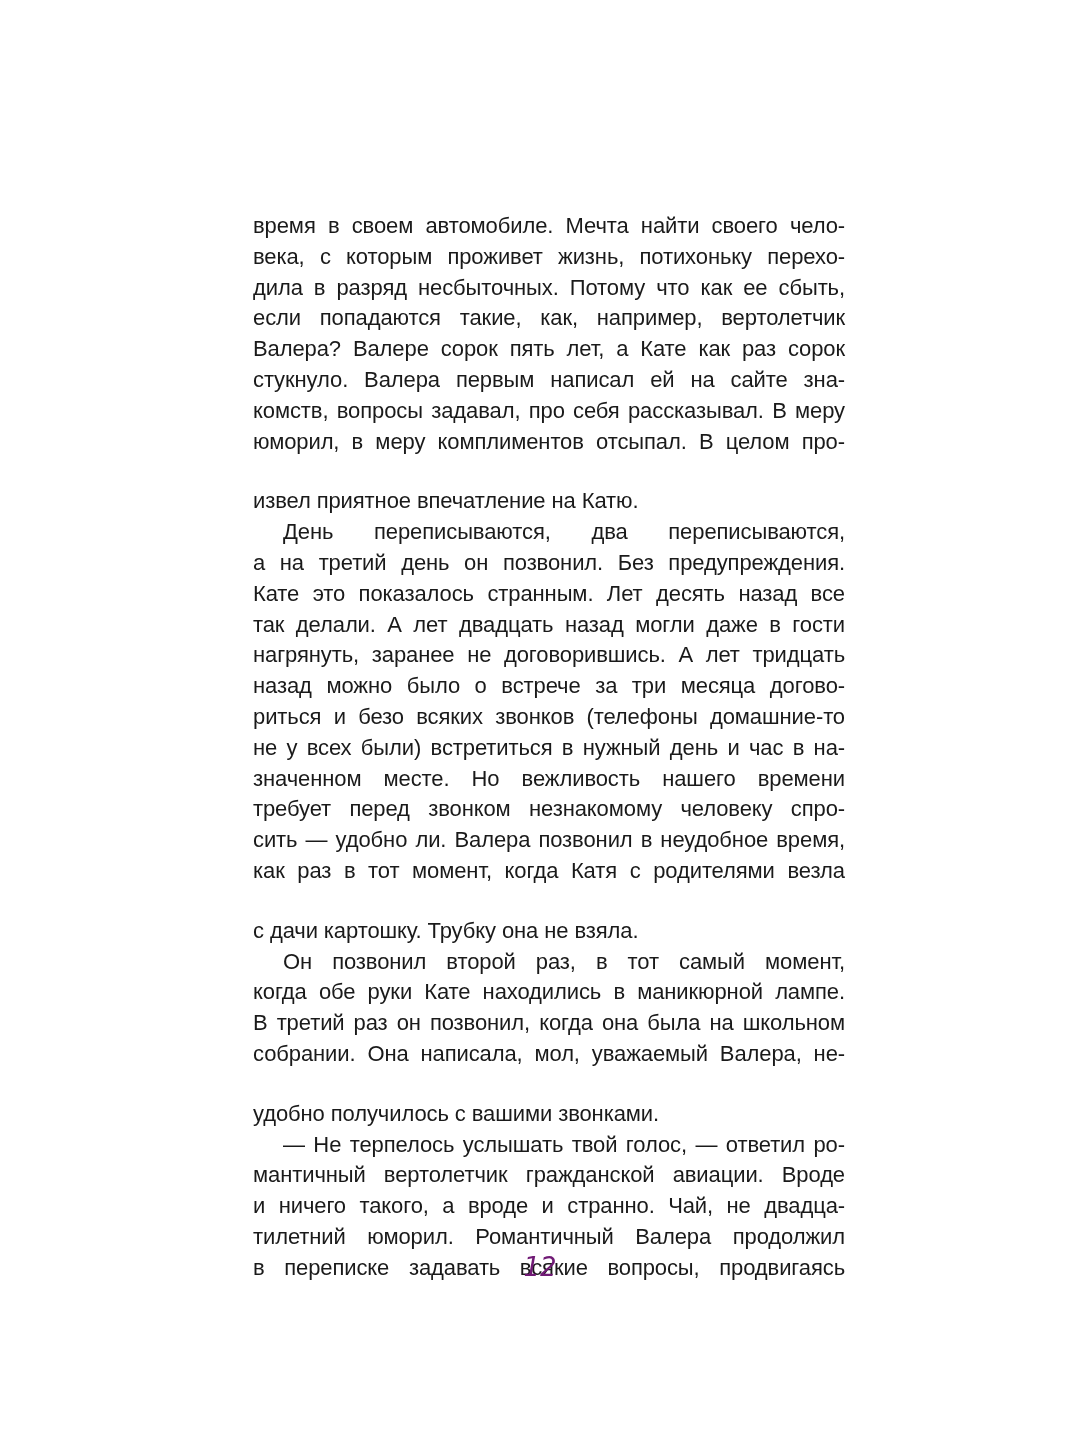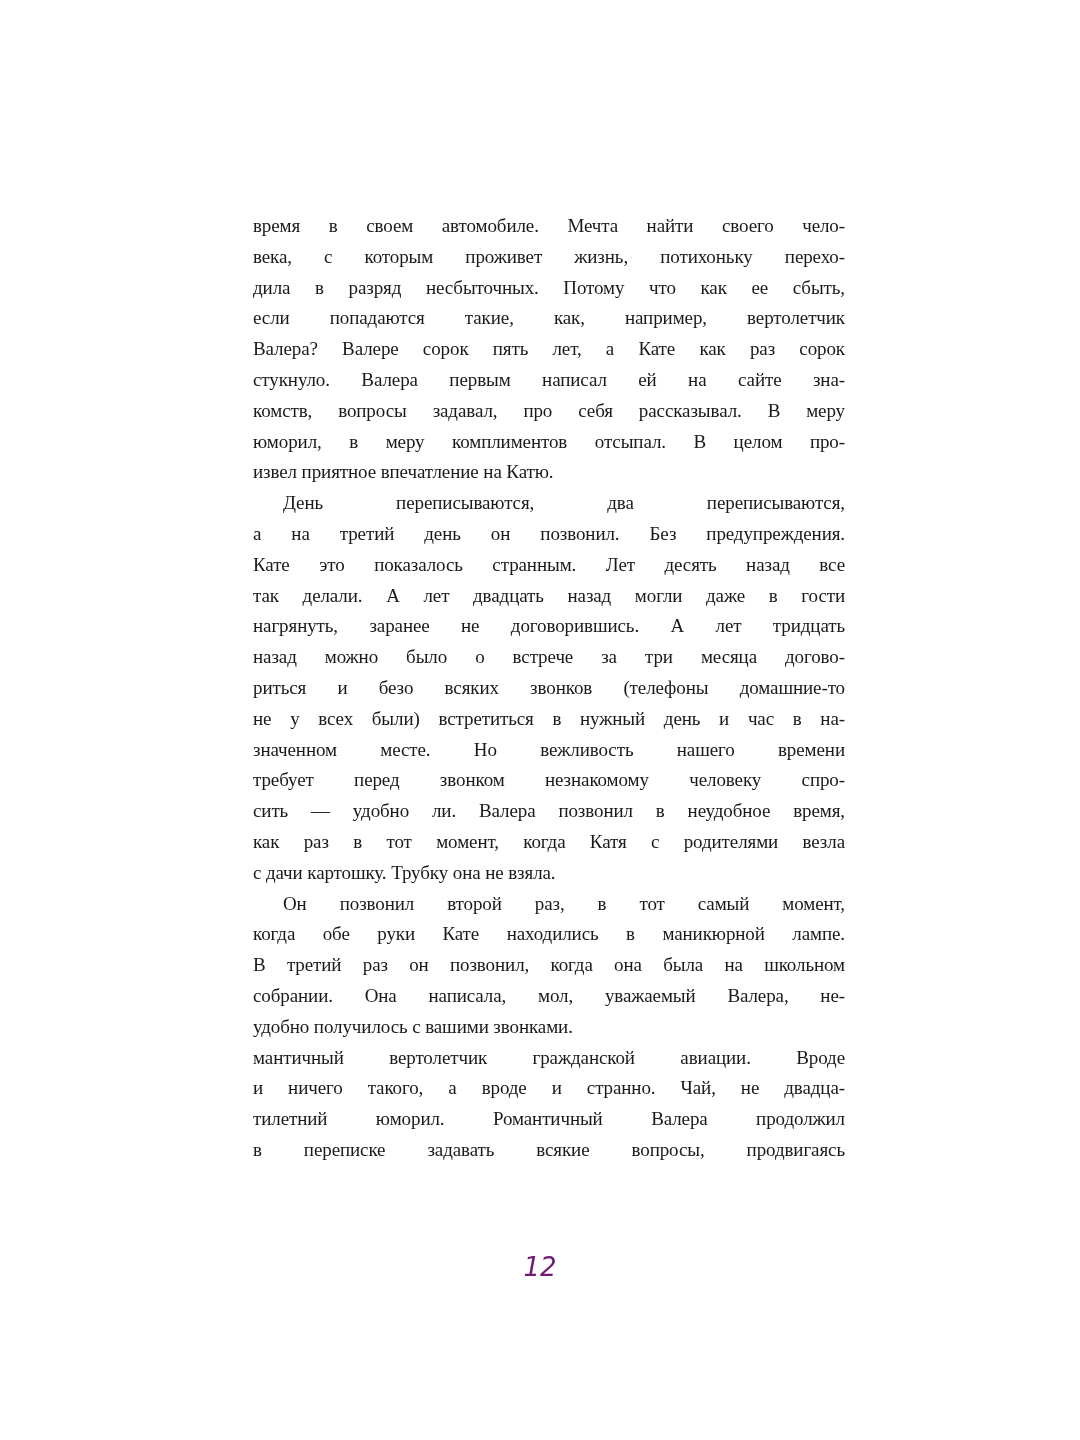--- a/index.html
+++ b/index.html
@@ -1,29 +1,29 @@
 <!DOCTYPE html>
 <html><head>
 <meta charset="utf-8">
 <style>
   html, body { margin: 0; padding: 0; background: #ffffff; }
   body { width: 1080px; height: 1440px; position: relative; overflow: hidden; }
   .page { position: absolute; left: 253px; top: 211px; width: 592px; }
   .line {
-    font-family: Liberation Serif, serif;
-    font-size: 19px;
+    font-family: Liberation Sans, sans-serif;
+    font-size: 22px;
     line-height: 30.8px;
     height: 30.8px;
     color: #1a1a1a;
     white-space: nowrap;
     text-align: justify;
     text-align-last: justify;
     letter-spacing: -0.1px;
   }
-  .line.last { text-align-last: left; }
+  .line.last { text-align-last: left; margin-top: 29px; }
   .line.indent { padding-left: 30px; }
   .folio {
     position: absolute; left: 0; width: 1080px; top: 1252px;
     text-align: center;
     font-family: "DejaVu Sans", sans-serif;
     font-size: 26px; font-style: italic; color: #701a75;
   }
 </style>
 </head>
 <body>
@@ -60,20 +60,21 @@
 
   <div>
     <div class="line indent">Он позвонил второй раз, в тот самый момент,</div>
     <div class="line">когда обе руки Кате находились в маникюрной лампе.</div>
     <div class="line">В третий раз он позвонил, когда она была на школьном</div>
     <div class="line">собрании. Она написала, мол, уважаемый Валера, не-</div>
     <div class="line last">удобно получилось с вашими звонками.</div>
   </div>
 
   <div>
+    <div class="line indent">— Не терпелось услышать твой голос, — ответил ро-</div>
     <div class="line">мантичный вертолетчик гражданской авиации. Вроде</div>
     <div class="line">и ничего такого, а вроде и странно. Чай, не двадца-</div>
     <div class="line">тилетний юморил. Романтичный Валера продолжил</div>
     <div class="line">в переписке задавать всякие вопросы, продвигаясь</div>
   </div>
 </div>
 
 <div class="folio">12</div>
 
 </body></html>

